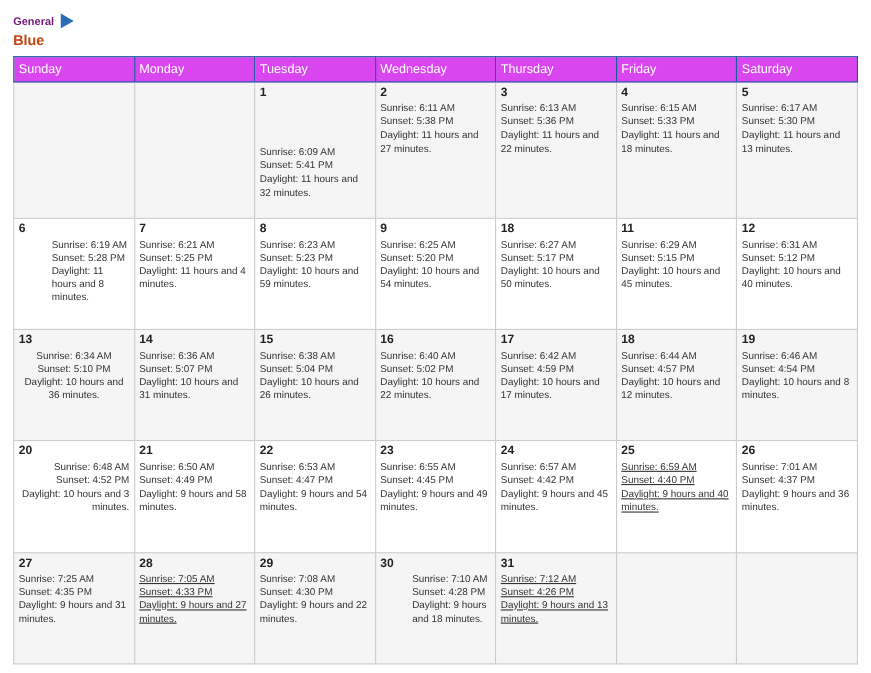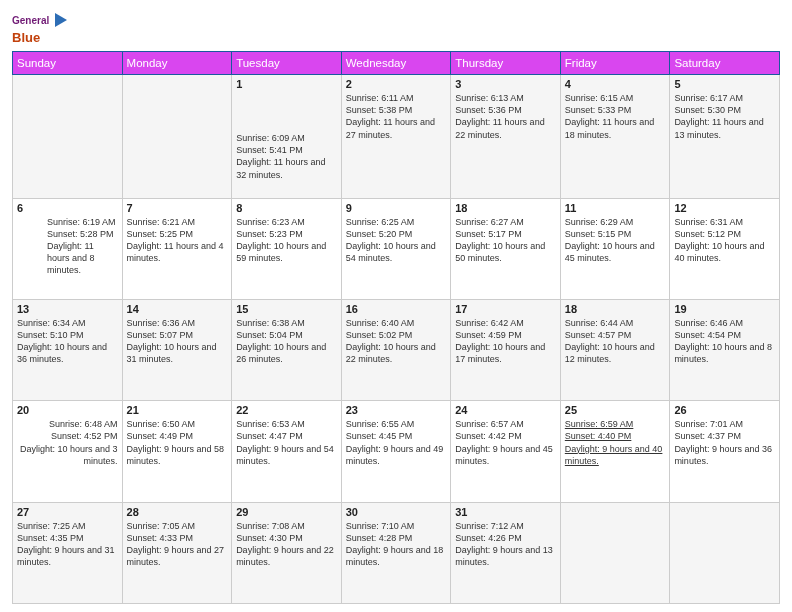--- a/index.html
+++ b/index.html
@@ -191,21 +191,21 @@
           <td>
             <span class="day-num">12</span>
             <div class="cell-text" style="white-space: pre-line;">Sunrise: 6:31 AM
 Sunset: 5:12 PM
 Daylight: 10 hours and 40 minutes.</div>
           </td>
         </tr>
         <tr>
           <td>
             <span class="day-num">13</span>
-            <div class="cell-text" style="white-space: pre-line;">Sunrise: 6:34 AM
+            <div class="cell-text" style="white-space: pre-line; text-align: center;">Sunrise: 6:34 AM
 Sunset: 5:10 PM
 Daylight: 10 hours and 36 minutes.</div>
           </td>
           <td>
             <span class="day-num">14</span>
             <div class="cell-text" style="white-space: pre-line;">Sunrise: 6:36 AM
 Sunset: 5:07 PM
 Daylight: 10 hours and 31 minutes.</div>
           </td>
           <td>
@@ -285,39 +285,39 @@
         </tr>
         <tr>
           <td>
             <span class="day-num">27</span>
             <div class="cell-text" style="white-space: pre-line;">Sunrise: 7:25 AM
 Sunset: 4:35 PM
 Daylight: 9 hours and 31 minutes.</div>
           </td>
           <td>
             <span class="day-num">28</span>
-            <div class="cell-text" style="white-space: pre-line;">Sunrise: 7:05 AM
+            <div class="cell-text" style="white-space: pre-line; text-decoration: underline;">Sunrise: 7:05 AM
 Sunset: 4:33 PM
 Daylight: 9 hours and 27 minutes.</div>
           </td>
           <td>
             <span class="day-num">29</span>
             <div class="cell-text" style="white-space: pre-line;">Sunrise: 7:08 AM
 Sunset: 4:30 PM
 Daylight: 9 hours and 22 minutes.</div>
           </td>
           <td>
             <span class="day-num">30</span>
-            <div class="cell-text" style="white-space: pre-line;">Sunrise: 7:10 AM
+            <div class="cell-text" style="white-space: pre-line; margin-left: 29px;">Sunrise: 7:10 AM
 Sunset: 4:28 PM
 Daylight: 9 hours and 18 minutes.</div>
           </td>
           <td>
             <span class="day-num">31</span>
-            <div class="cell-text" style="white-space: pre-line;">Sunrise: 7:12 AM
+            <div class="cell-text" style="white-space: pre-line; text-decoration: underline;">Sunrise: 7:12 AM
 Sunset: 4:26 PM
 Daylight: 9 hours and 13 minutes.</div>
           </td>
           <td></td>
           <td></td>
         </tr>
       </tbody>
   </table>
 </div>
 

